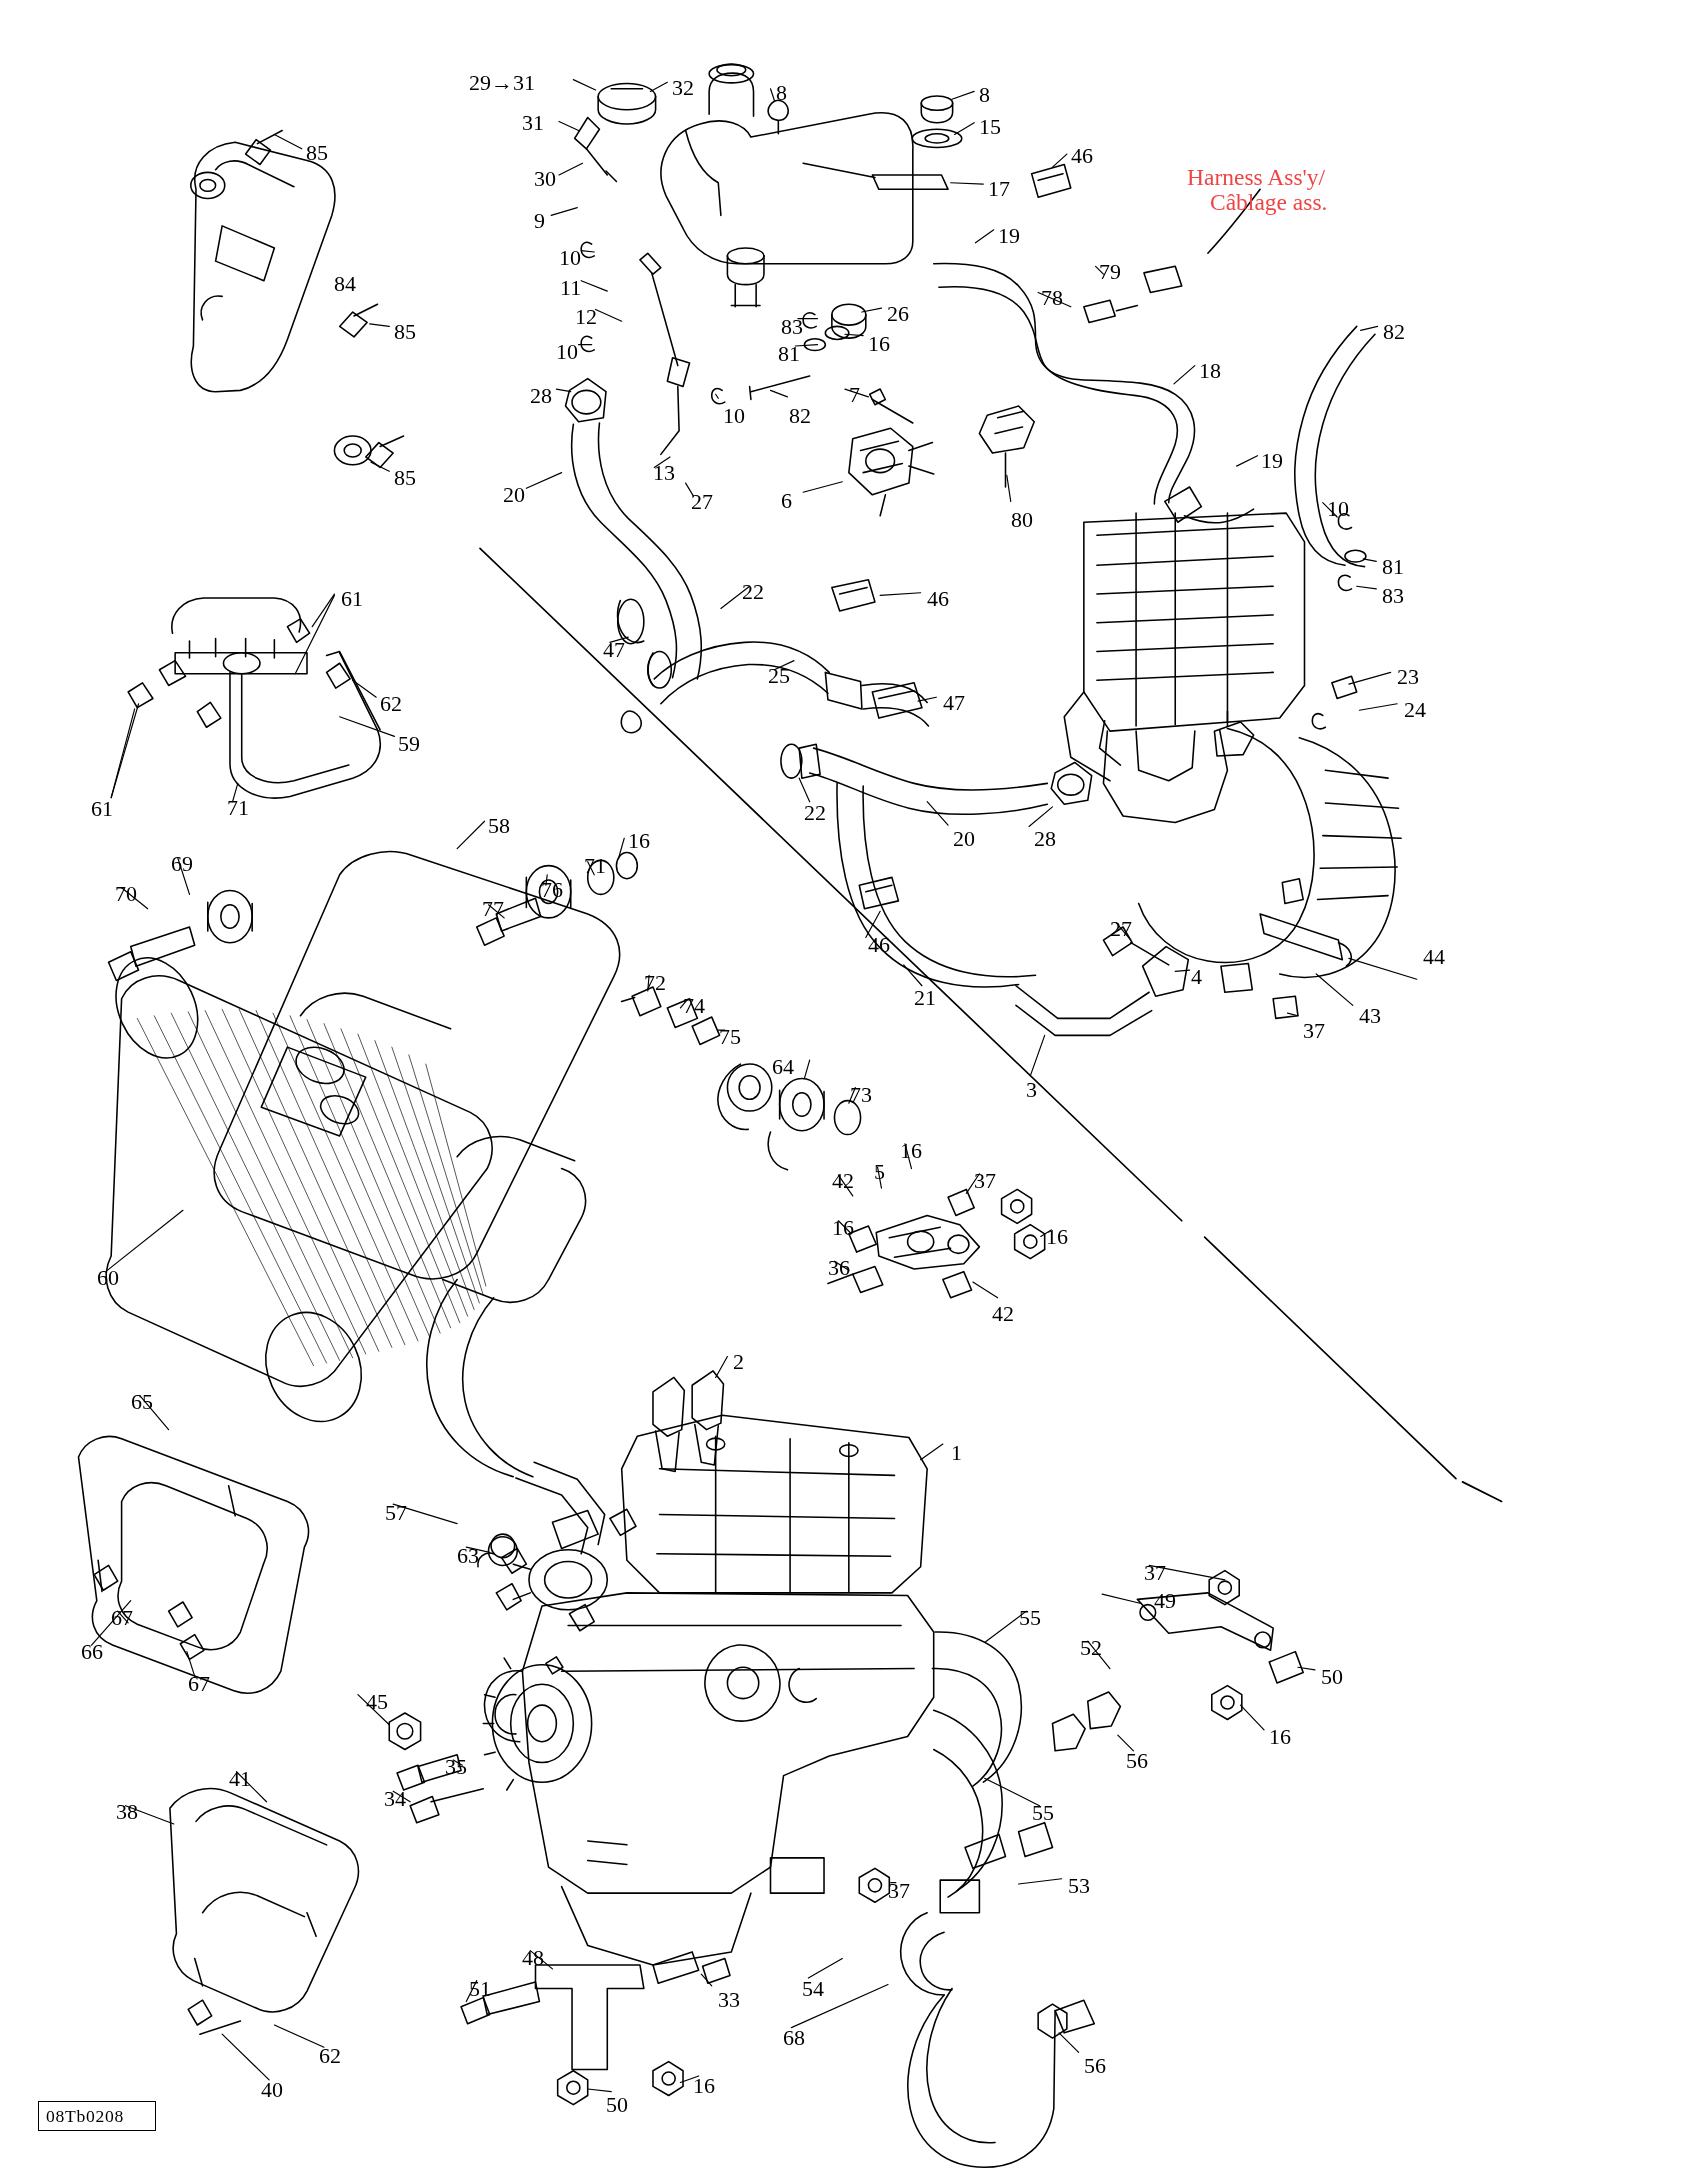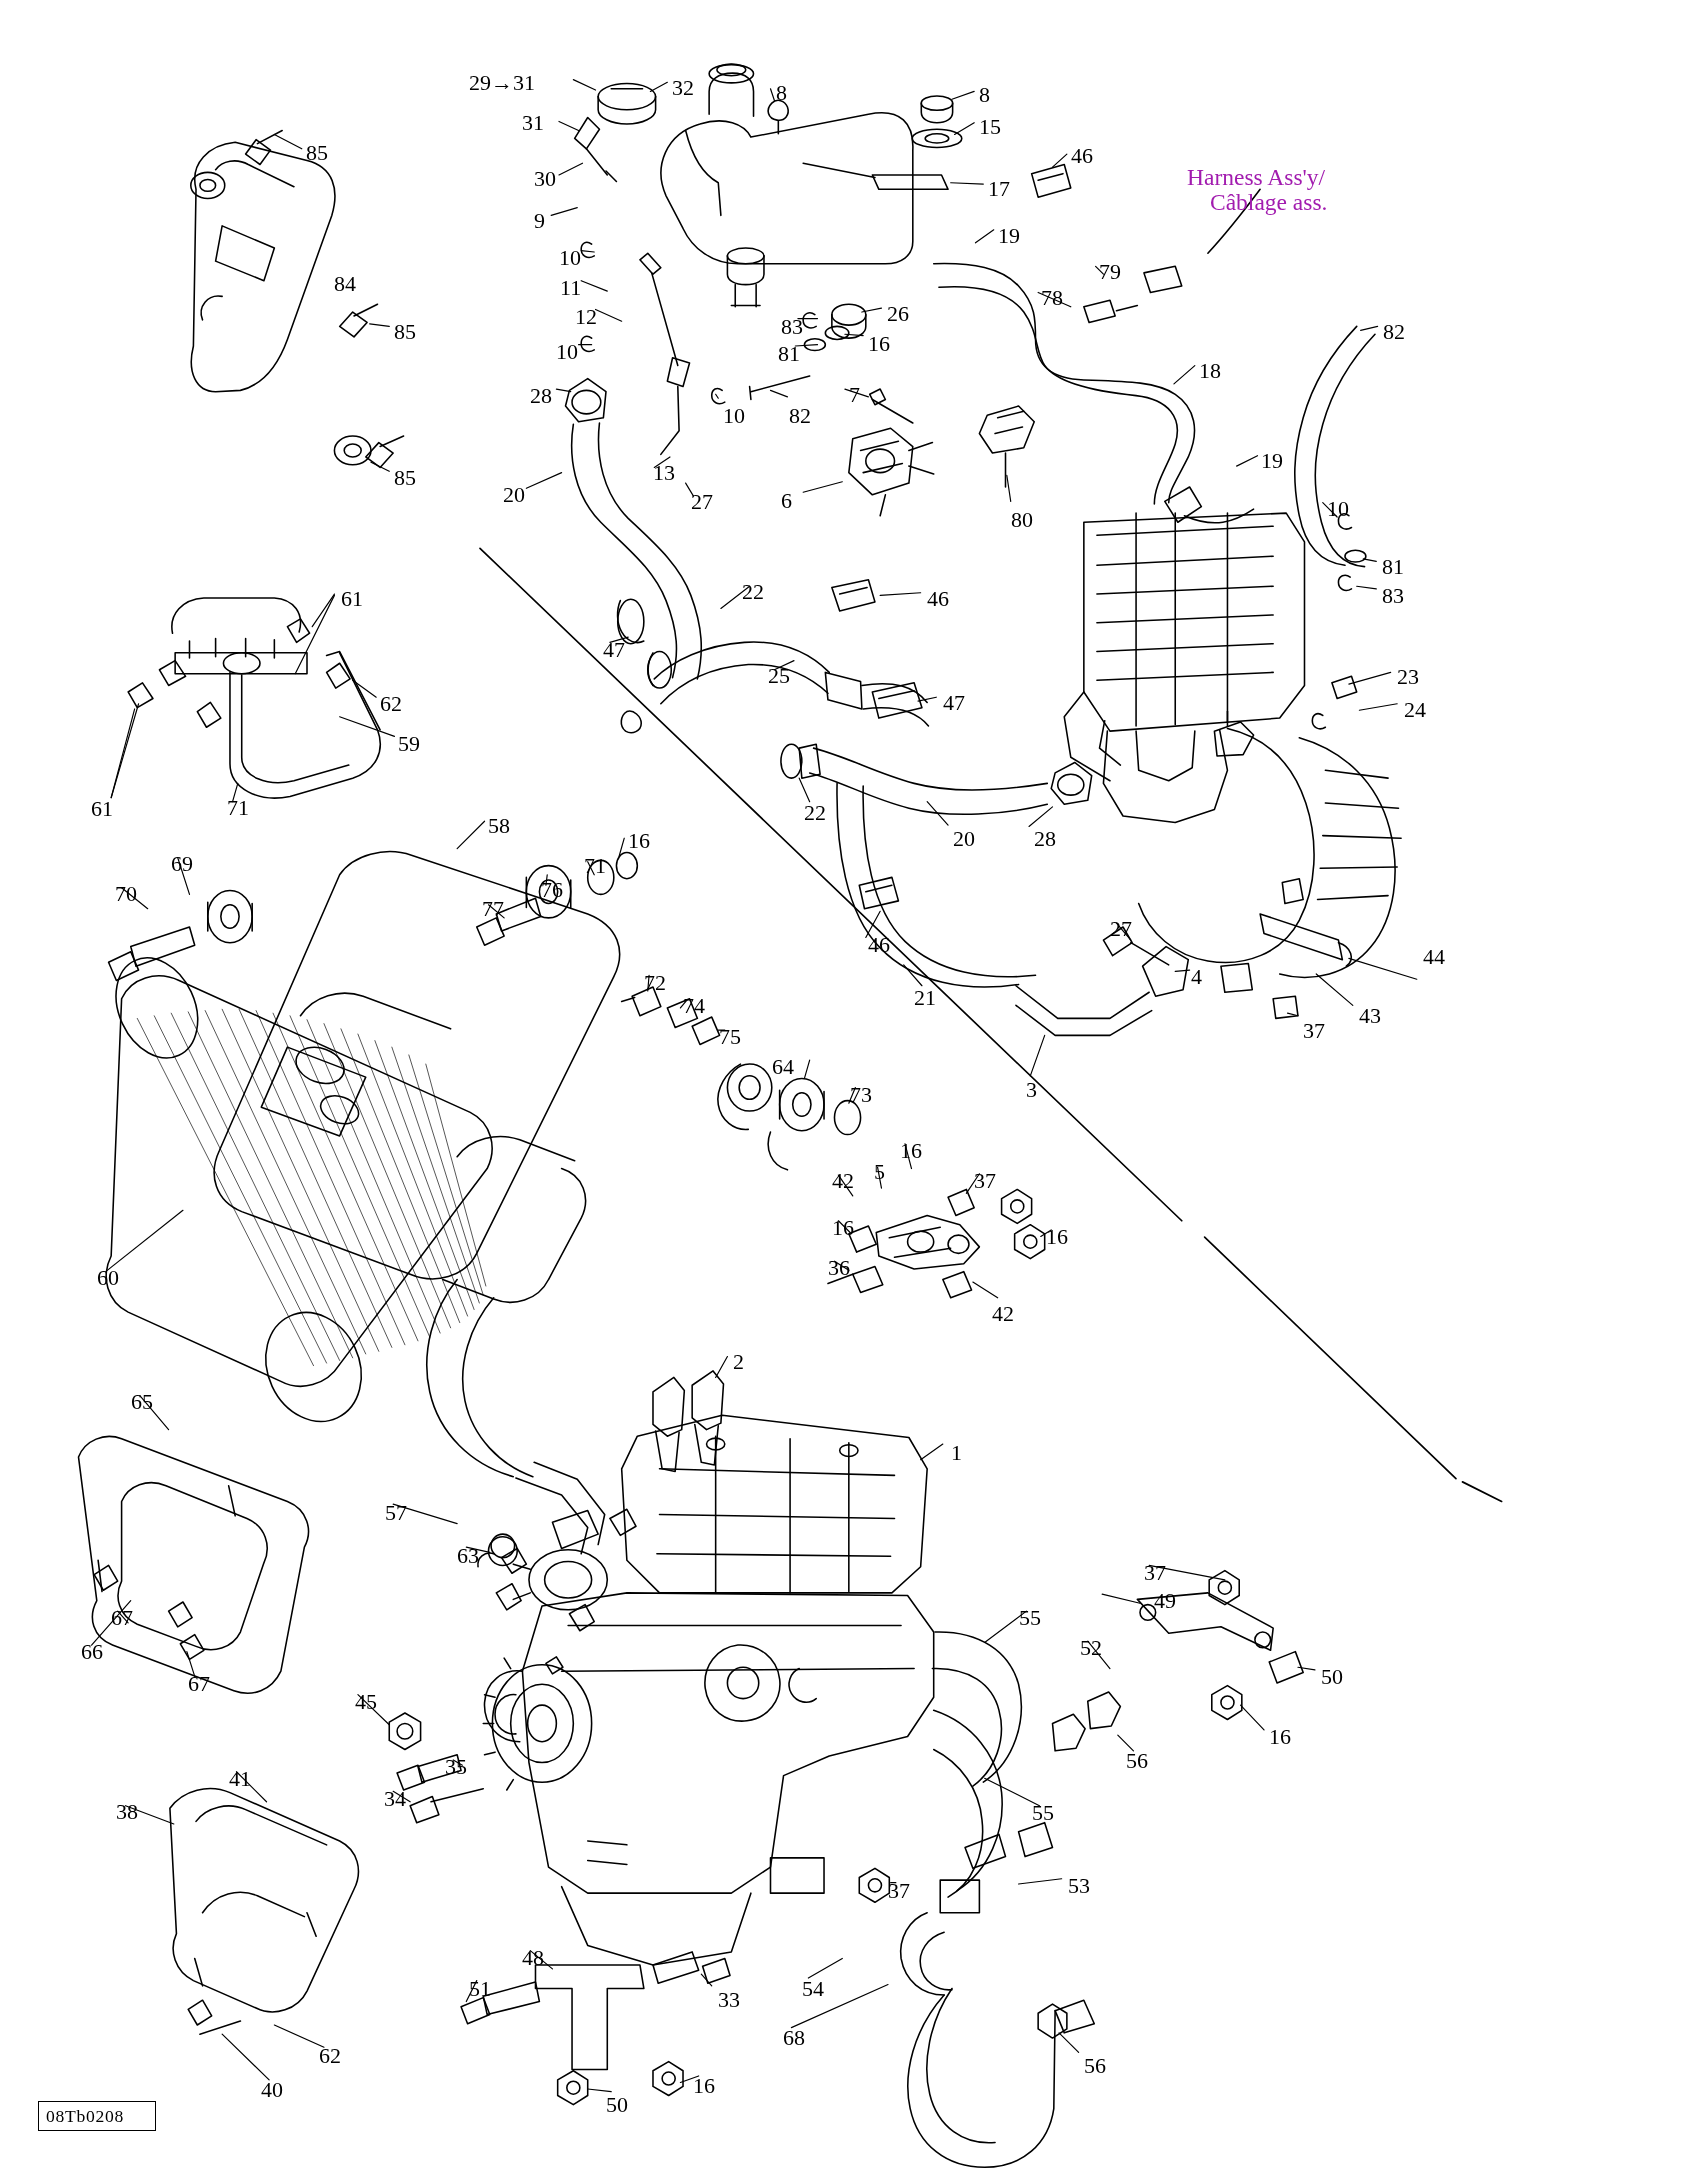--- a/index.html
+++ b/index.html
@@ -29,21 +29,21 @@
     font-family: "Liberation Serif", serif;
     font-size: 22px;
     color: #000000;
     white-space: nowrap;
     line-height: 1;
   }
   .note-text {
     position: absolute;
     font-family: "Liberation Serif", serif;
     font-size: 23.5px;
-    color: #a21caf;
+    color: #ef4444;
     white-space: nowrap;
     line-height: 1.25;
   }
   .code-box {
     position: absolute;
     left: 38px;
     top: 2101px;
     width: 118px;
     height: 30px;
     border: 1.3px solid #000000;
@@ -665,21 +665,21 @@
       <div class="callout" style="left: 385px; top: 1502px;">57</div>
       <div class="callout" style="left: 457px; top: 1545px;">63</div>
       <div class="callout" style="left: 111px; top: 1607px;">67</div>
       <div class="callout" style="left: 81px; top: 1641px;">66</div>
       <div class="callout" style="left: 188px; top: 1673px;">67</div>
       <div class="callout" style="left: 1144px; top: 1562px;">37</div>
       <div class="callout" style="left: 1154px; top: 1590px;">49</div>
       <div class="callout" style="left: 1019px; top: 1607px;">55</div>
       <div class="callout" style="left: 1080px; top: 1637px;">52</div>
       <div class="callout" style="left: 1321px; top: 1666px;">50</div>
-      <div class="callout" style="left: 355px; top: 1691px;">45</div>
+      <div class="callout" style="left: 366px; top: 1691px;">45</div>
       <div class="callout" style="left: 1126px; top: 1750px;">56</div>
       <div class="callout" style="left: 1269px; top: 1726px;">16</div>
       <div class="callout" style="left: 445px; top: 1756px;">35</div>
       <div class="callout" style="left: 229px; top: 1768px;">41</div>
       <div class="callout" style="left: 384px; top: 1788px;">34</div>
       <div class="callout" style="left: 116px; top: 1801px;">38</div>
       <div class="callout" style="left: 1032px; top: 1802px;">55</div>
       <div class="callout" style="left: 888px; top: 1880px;">37</div>
       <div class="callout" style="left: 1068px; top: 1875px;">53</div>
       <div class="callout" style="left: 522px; top: 1947px;">48</div>

